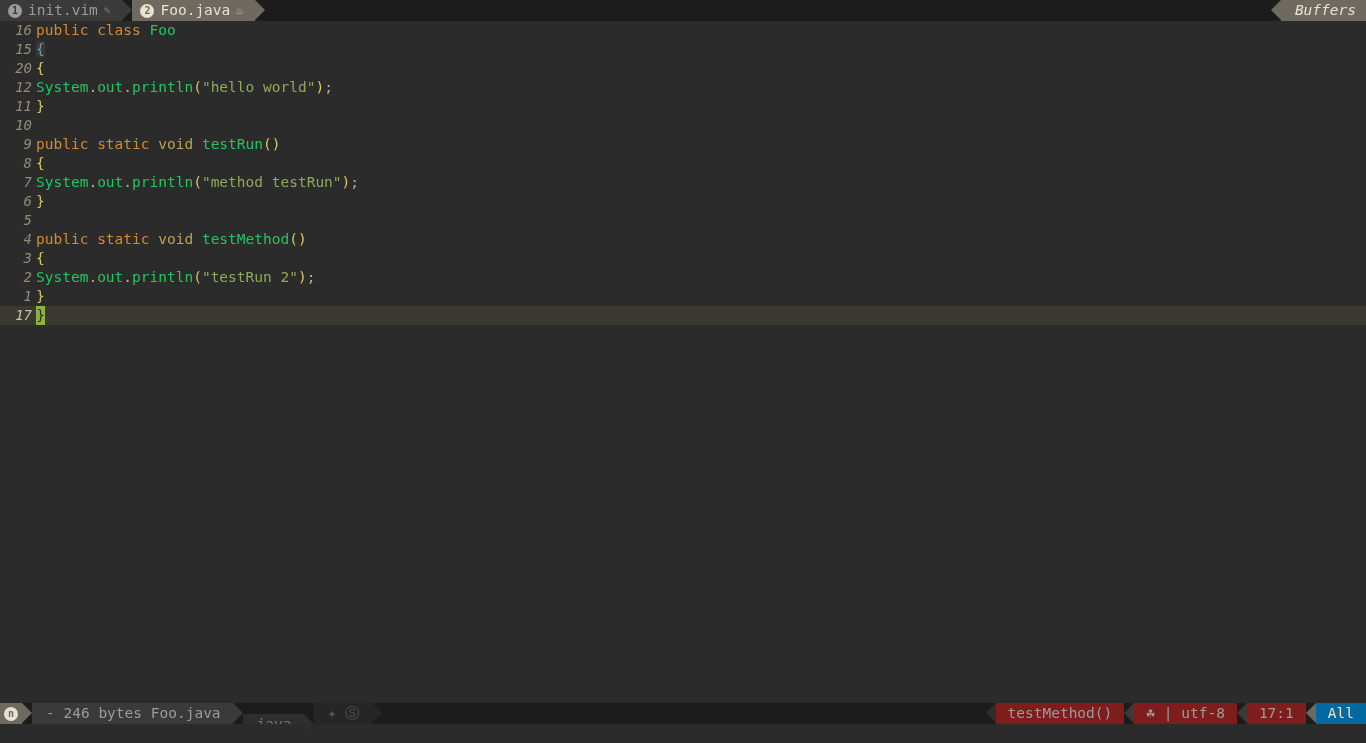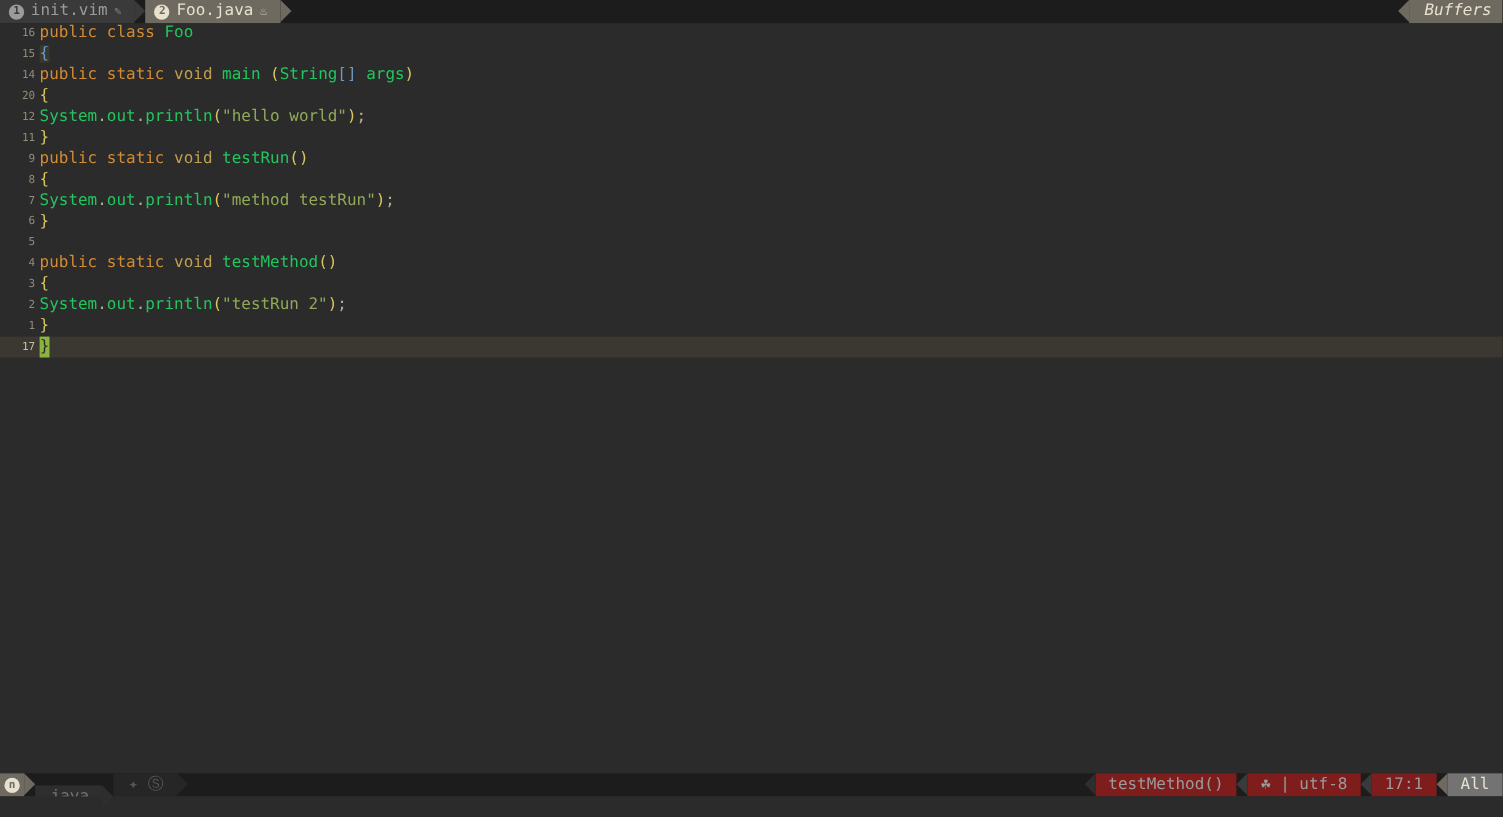--- a/index.html
+++ b/index.html
@@ -97,21 +97,22 @@
     display: flex;
     height: 19px;
     align-items: center;
   }
   .gutter {
     width: 32px;
     text-align: right;
     padding-right: 4px;
     color: #938b78;
     flex: 0 0 32px;
-    font-size: 10px;
+    font-size: 14px;
+    font-style: italic;
   }
   .code {
     white-space: pre;
     flex: 1;
   }
   .current-line {
     background: #3a3830;
   }
   .current-line .gutter { color: #c8bfa5; }
   .kw-orange { color: #d28b33; }
@@ -192,21 +193,21 @@
     position: absolute;
     left: -10px; top: 0;
     width: 0; height: 0;
     border-top: 10.5px solid transparent;
     border-bottom: 10.5px solid transparent;
   }
   .rseg-e { background: #7f1d1d; color: #9b9b9b; }
   .rseg-e .arrow-l { border-right: 10px solid #2e2e2e; }
   .rseg-f { background: #7f1d1d; color: #9b9b9b; margin-left:10px;}
   .rseg-f .arrow-l { border-right: 10px solid #3a3a3a; }
-  .rseg-g { background: #737373; color: #e8e1cf; margin-left:10px;}
+  .rseg-g { background: #0369a1; color: #e8e1cf; margin-left:10px;}
   .rseg-g .arrow-l { border-right: 10px solid #6f6a5f; }
 
   .cmdline-area {
     position: absolute;
     left: 0; right: 0;
     bottom: 0;
     height: 19px;
     background: #2b2b2b;
   }
   .mini-icon {
@@ -245,40 +246,40 @@
   <div class="line">
     <div class="gutter">16</div>
     <div class="code"><span class="kw-orange">public</span> <span class="kw-orange">class</span> <span class="ident">Foo</span></div>
   </div>
 
   <div class="line">
     <div class="gutter">15</div>
     <div class="code"><span class="match-brace">{</span></div>
   </div>
 
-  <div class="line">
-    <div class="gutter">14</div>
-    <div class="code"><span class="kw-orange">public</span> <span class="kw-orange">static</span> <span class="kw-type">void</span> <span class="ident">main</span> <span class="paren-y">(</span><span class="ident">String</span><span class="bracket-b">[</span><span class="bracket-b">]</span> <span class="ident">args</span><span class="paren-y">)</span></div>
-  </div>
 
   <div class="line">
     <div class="gutter">20</div>
     <div class="code"><span class="brace">{</span></div>
   </div>
 
   <div class="line">
     <div class="gutter">12</div>
     <div class="code"><span class="ident">System</span><span class="punct">.</span><span class="ident">out</span><span class="punct">.</span><span class="ident">println</span><span class="paren-y">(</span><span class="string">"hello world"</span><span class="paren-y">)</span><span class="punct">;</span></div>
   </div>
 
   <div class="line">
     <div class="gutter">11</div>
     <div class="code"><span class="brace">}</span></div>
   </div>
 
+  <div class="line">
+    <div class="gutter">10</div>
+    <div class="code"></div>
+  </div>
 
   <div class="line">
     <div class="gutter">9</div>
     <div class="code"><span class="kw-orange">public</span> <span class="kw-orange">static</span> <span class="kw-type">void</span> <span class="ident">testRun</span><span class="paren-y">(</span><span class="paren-y">)</span></div>
   </div>
 
   <div class="line">
     <div class="gutter">8</div>
     <div class="code"><span class="brace">{</span></div>
   </div>
@@ -322,20 +323,24 @@
     <div class="gutter">17</div>
     <div class="code"><span class="cursor-cell">}</span></div>
   </div>
 
 </div>
 
 <div class="statusbar-wrap">
   <div class="statusbar">
     <div class="seg seg-a">
       <span class="mini-icon">n</span>
+      <span class="arrow-r"></span>
+    </div>
+    <div class="seg seg-b">
+      <span>- 246 bytes Foo.java</span>
       <span class="arrow-r"></span>
     </div>
     <div class="seg seg-c">
       <span>java</span>
       <span class="arrow-r"></span>
     </div>
     <div class="seg seg-d">
       <span>✦ Ⓢ</span>
       <span class="arrow-r"></span>
     </div>

